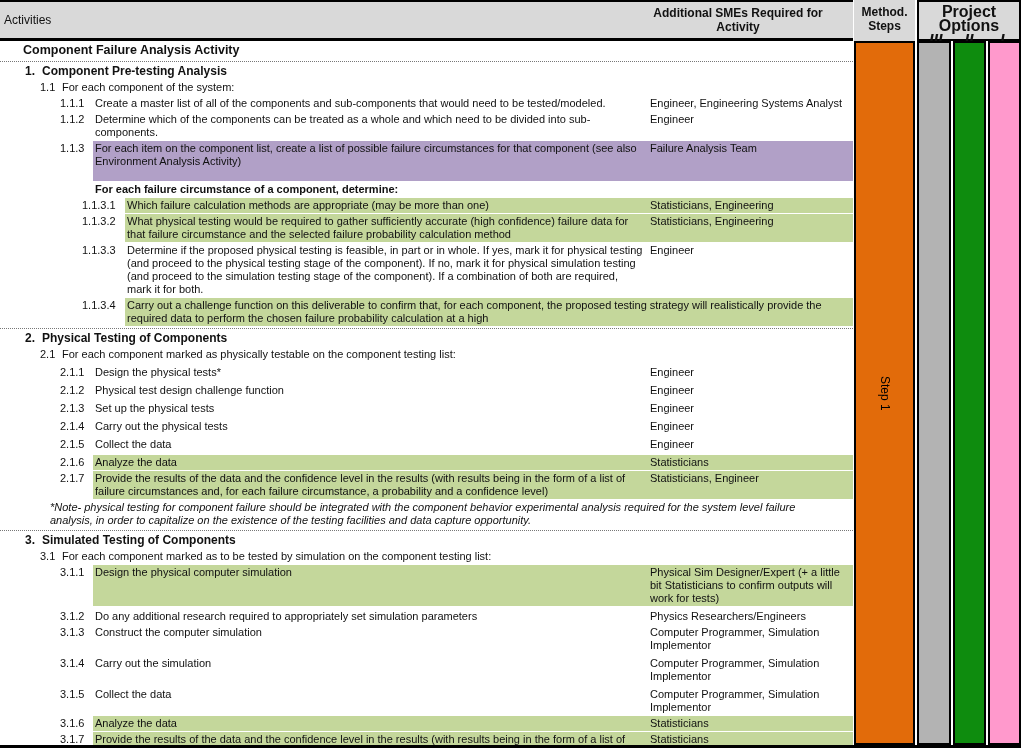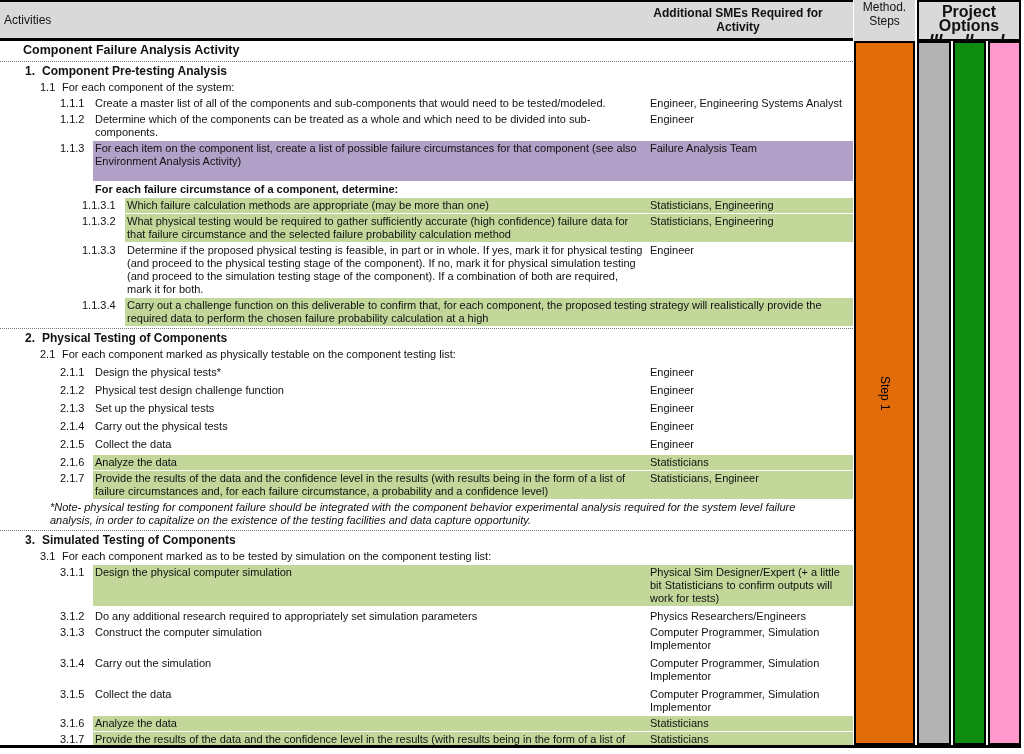--- a/index.html
+++ b/index.html
@@ -16,21 +16,22 @@
   .hdr-activities{
     position:absolute;left:4px;top:50%;transform:translateY(-50%);
     font-weight:normal;font-size:12px;
   }
   .hdr-sme{
     position:absolute;right:8px;top:50%;transform:translateY(-50%);
     width:214px;text-align:center;font-weight:bold;font-size:12px;line-height:14px;
   }
   .hdr-method{
     position:absolute;left:854px;top:0;width:61px;height:54px;background:var(--hdr-bg);
-    box-sizing:border-box;text-align:center;font-weight:normal;font-size:12px;line-height:14px;
+    box-sizing:border-box;text-align:center;font-weight:bold;font-size:12px;line-height:14px;
+    padding-top:5px;
   }
   .hdr-proj{
     position:absolute;left:917px;top:0;width:104px;height:41px;background:var(--hdr-bg);
     box-sizing:border-box;border:2px solid #000;text-align:center;
     font-weight:bold;font-size:16px;line-height:14px;padding-top:3px;
   }
   .hdr-proj .subs{display:flex;margin-top:1px;}
   .hdr-proj .subs span{flex:1;font-style:italic;}
   
   .vcol{

